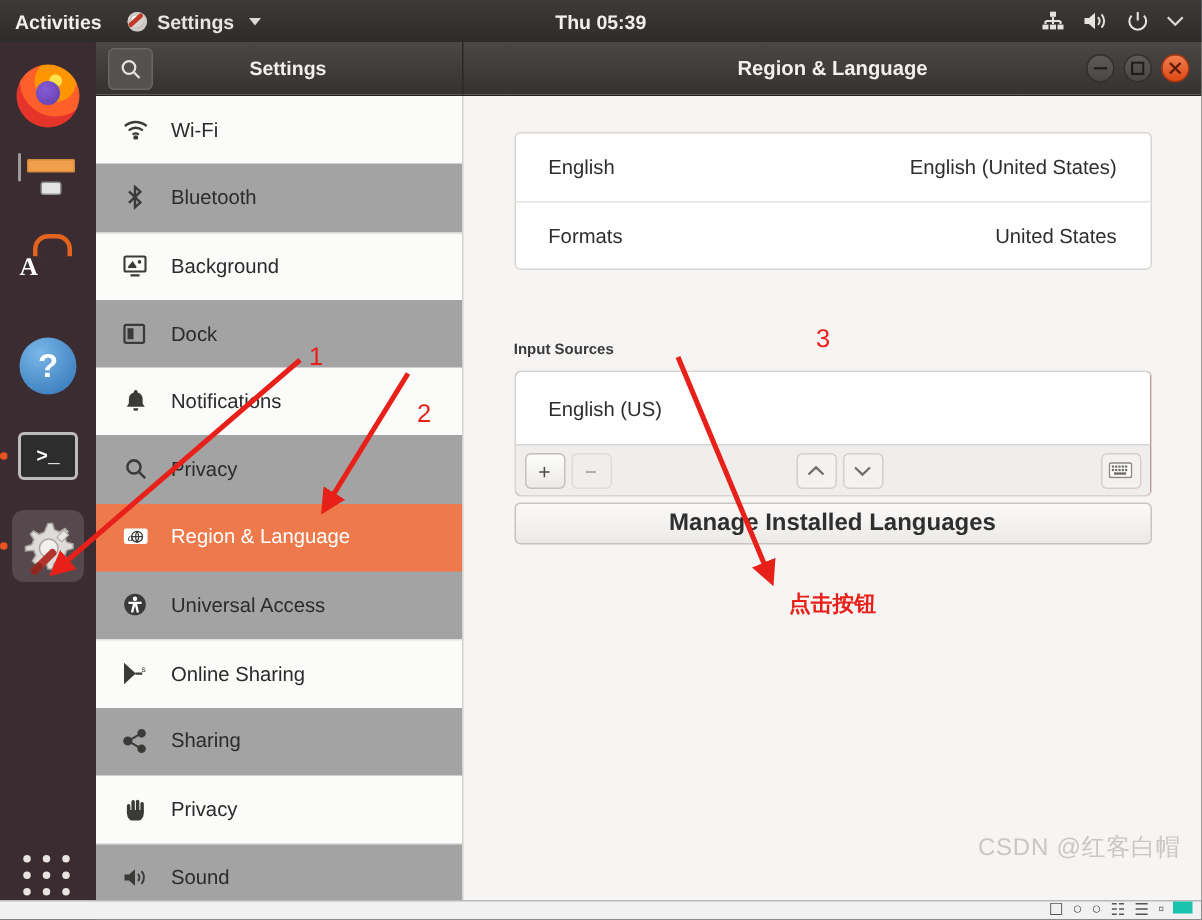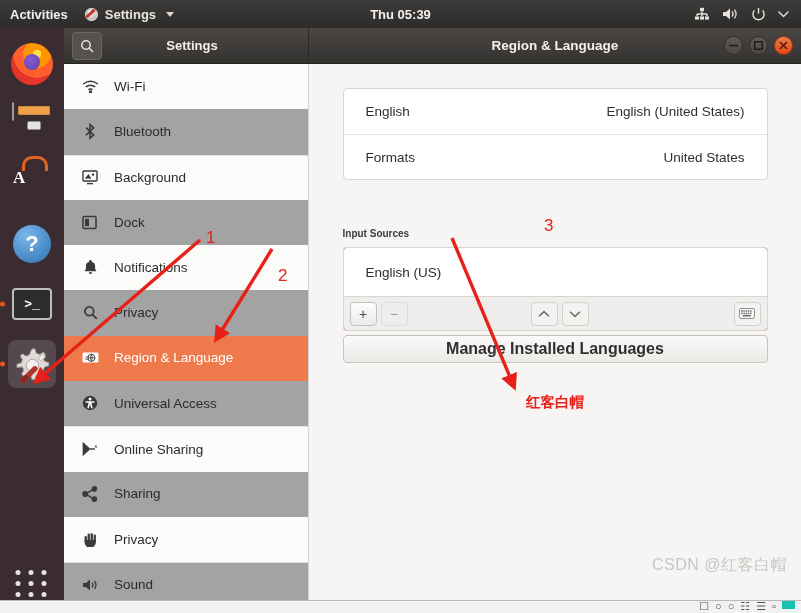--- a/index.html
+++ b/index.html
@@ -581,21 +581,21 @@
                     <rect x="3.6" y="6.9" width="8.2" height="1.6"></rect>
                   </g>
                 </svg>
               </span>
             </div>
           </div>
         </div>
 
         <div class="manage-btn">Manage Installed Languages</div>
 
-        <div class="cn-note">红客白帽</div>
+        <div class="cn-note">点击按钮</div>
 
         <div class="watermark">CSDN @红客白帽</div>
       </div>
     </div>
   </div>
 
   <svg class="annot" viewBox="0 0 801 613">
     <defs>
       <marker id="ah" markerWidth="5" markerHeight="5" refX="2.2" refY="2.5" orient="auto">
         <path d="M0,0 L5,2.5 L0,5 z" fill="#e8201a"></path>

